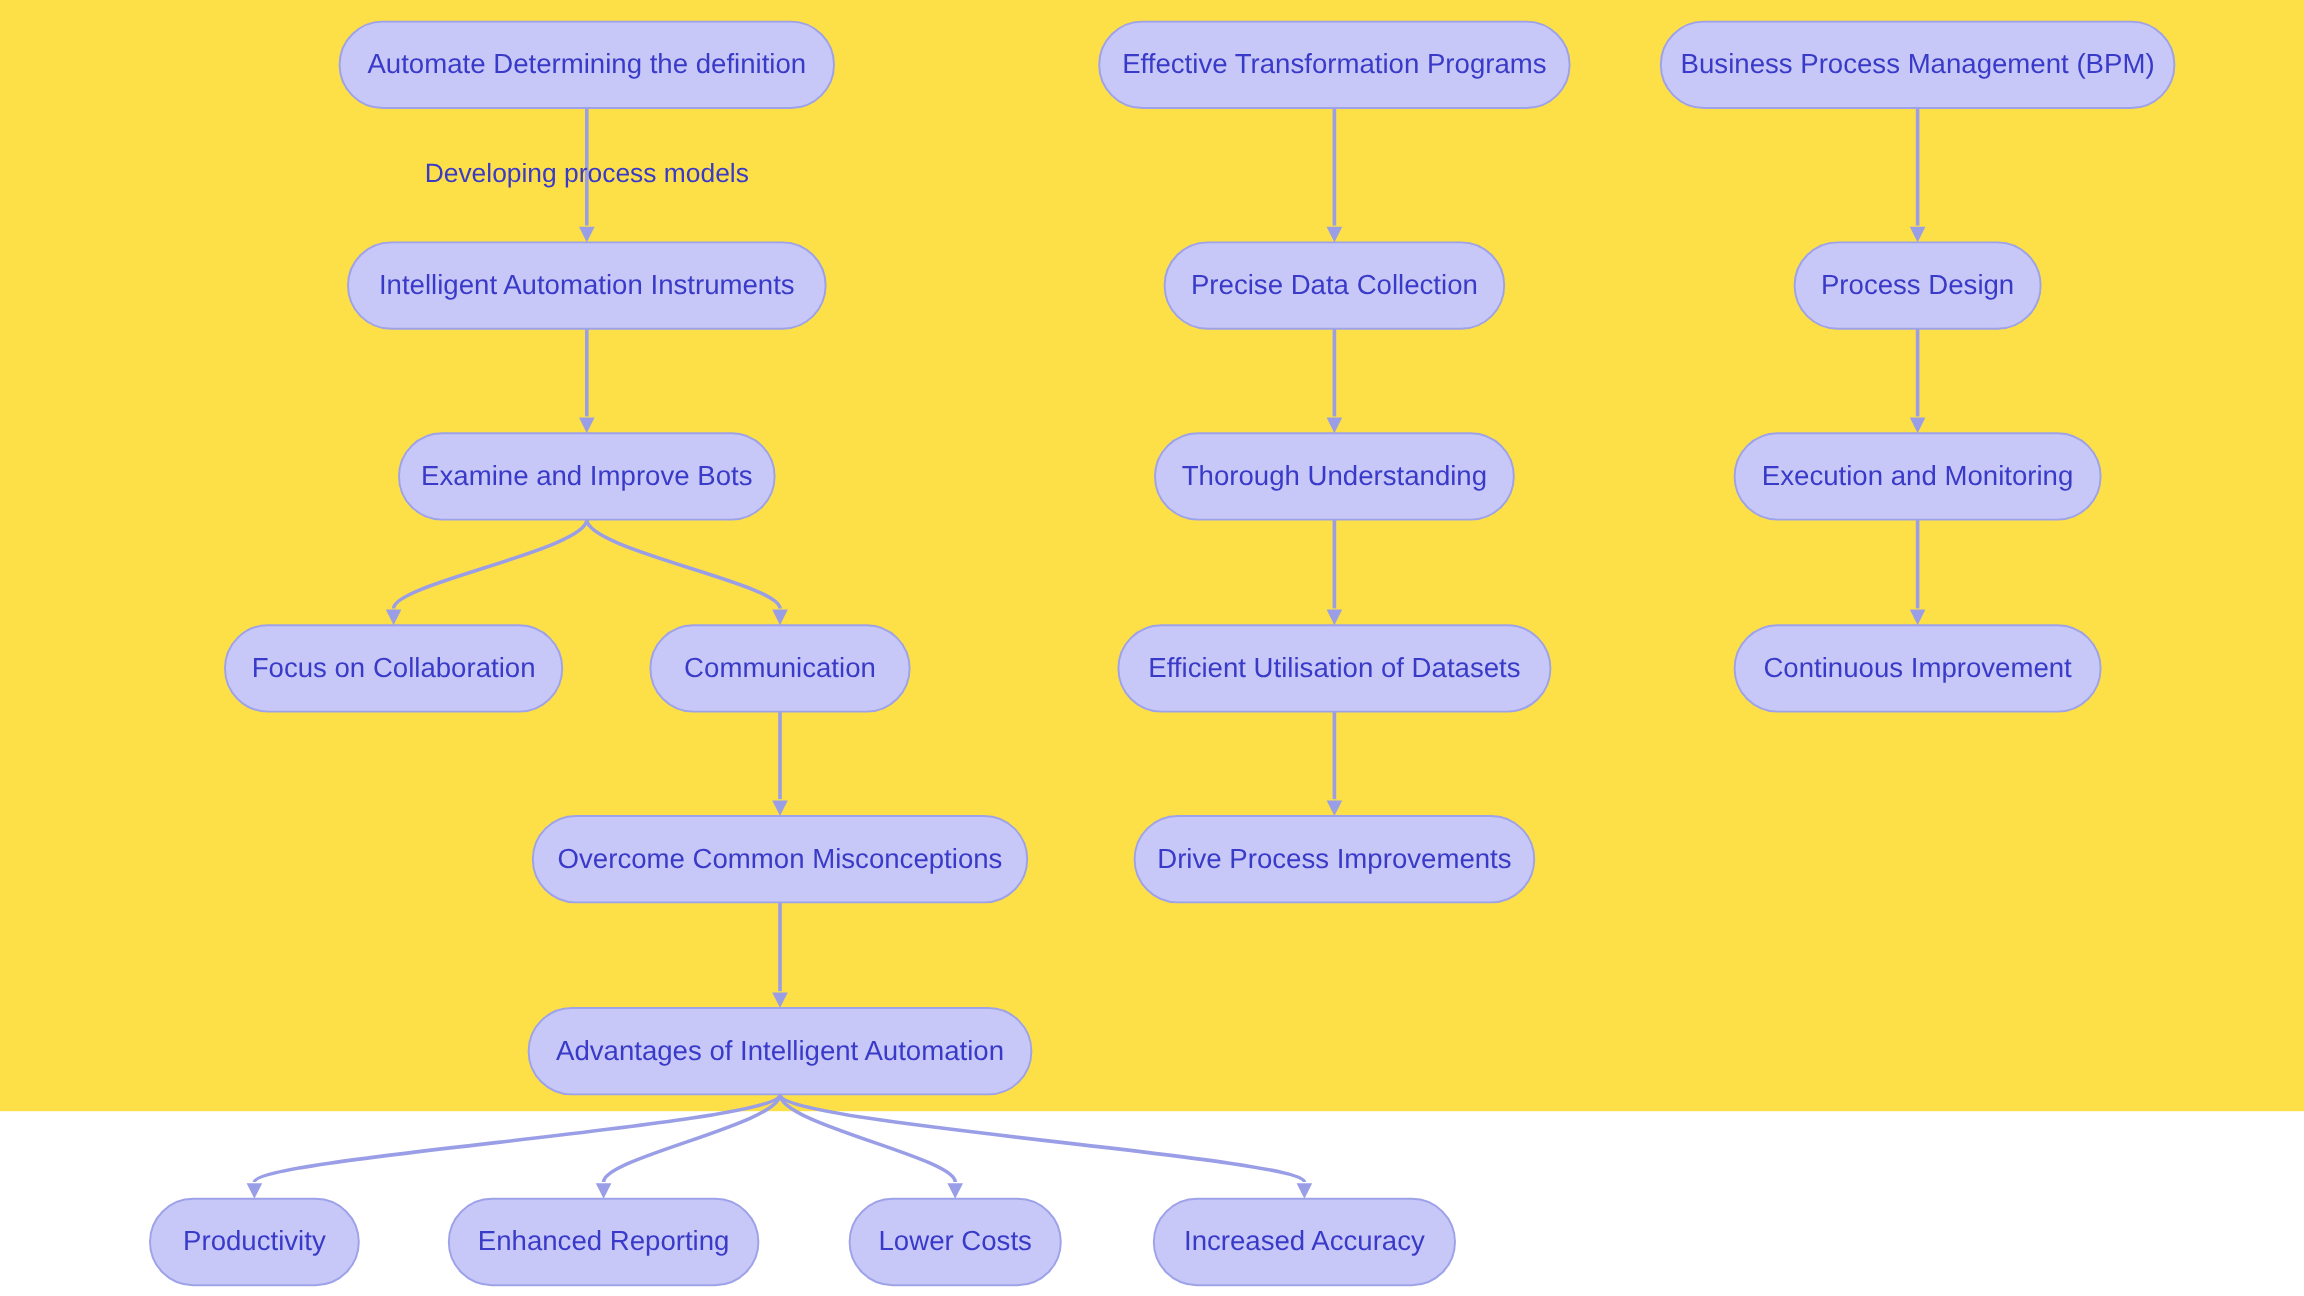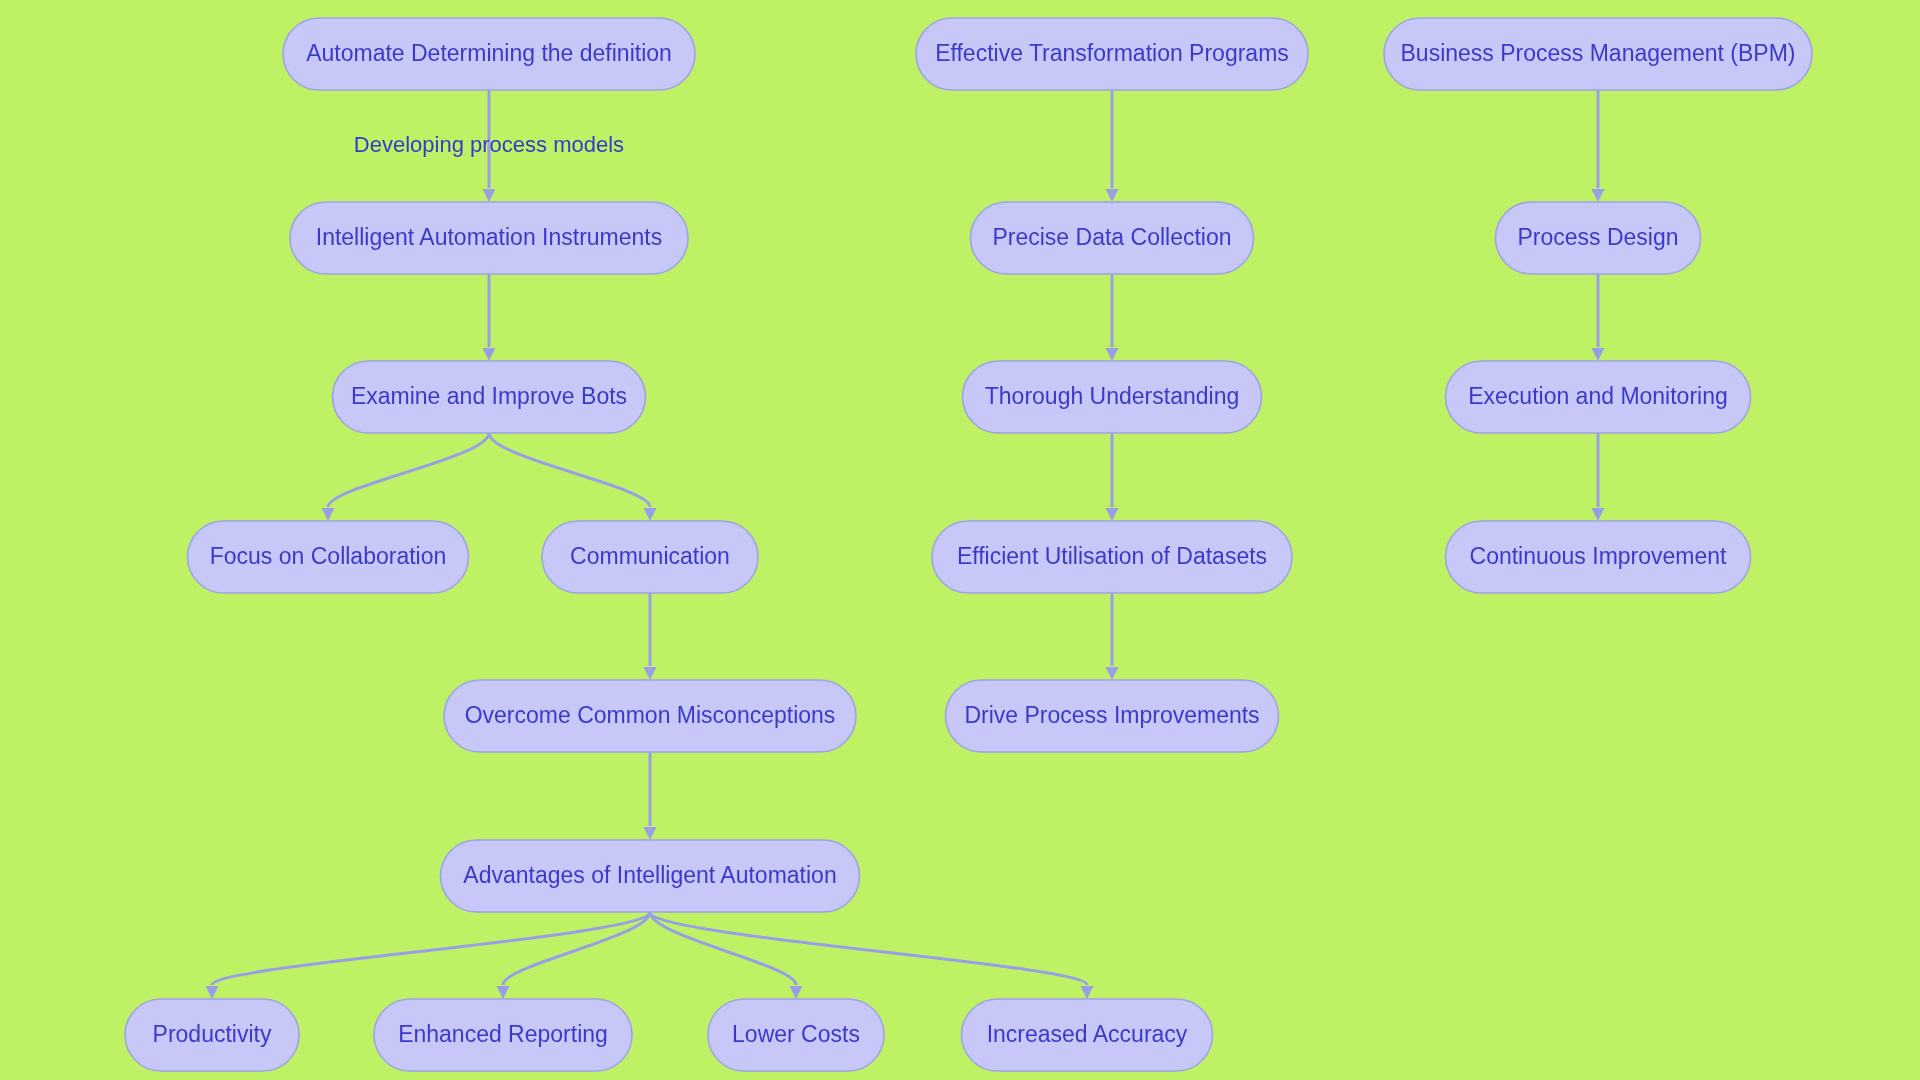--- a/index.html
+++ b/index.html
@@ -10,22 +10,22 @@
   }
   body {
     width: 1920px;
     height: 1080px;
     overflow: hidden;
     font-family: "Liberation Sans", "DejaVu Sans", sans-serif;
   }
   #flowchart-root {
     position: relative;
     width: 1920px;
-    height: 1080px;
-    background: #bef264;
+    height: 926px;
+    background: #fde047;
     text-align: center;
   }
   svg#flow-svg {
     position: absolute;
     top: 0;
     left: 0;
     width: 1920px;
     height: 1080px;
     display: block;
   }

